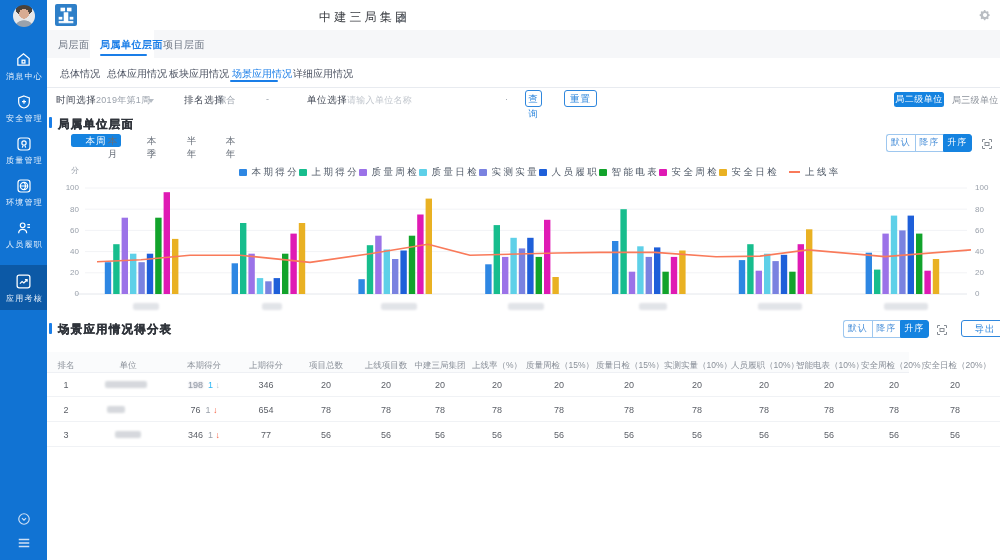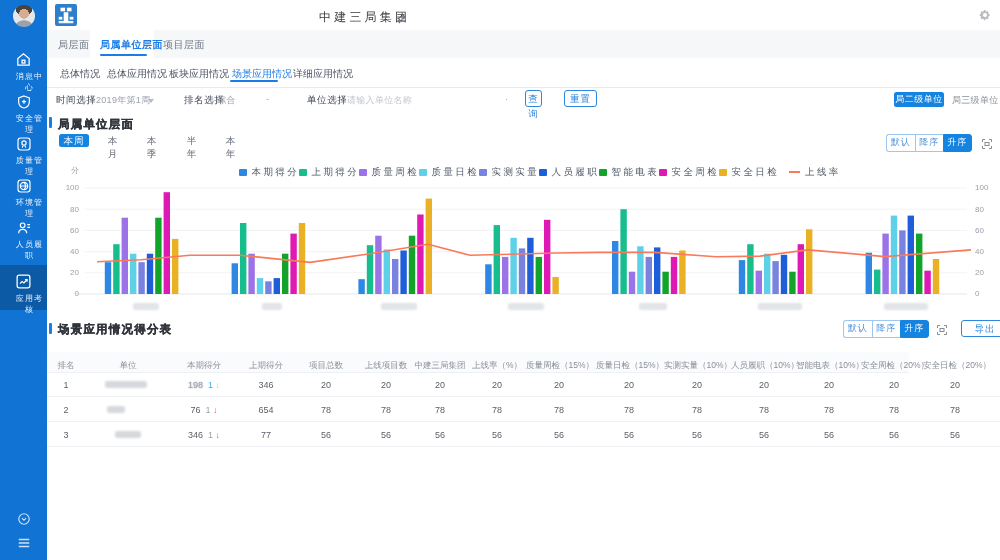--- a/index.html
+++ b/index.html
@@ -3,21 +3,21 @@
 *{margin:0;padding:0;box-sizing:border-box;font-family:"Liberation Sans",sans-serif}
 body{width:1000px;height:560px;overflow:hidden}
 .page{position:relative;width:1000px;height:560px;background:#fff}
 
 .sb{position:absolute;left:0;top:0;width:47px;height:560px;background:#1173d3}
 .av{position:absolute;left:13px;top:5px;width:22px;height:22px;border-radius:50%;background:
  radial-gradient(circle at 50% 40%,#d8ac93 0 28%,transparent 29%),
  radial-gradient(ellipse 38% 26% at 50% 22%,#4a423c 0 95%,transparent 100%),
  radial-gradient(ellipse 42% 32% at 50% 100%,#9aa2ac 0 90%,transparent 100%),#e6e7e9}
 .nav{position:absolute;width:47px;text-align:center;color:#e8f1fb}
-.nav .lab{font-size:8px;letter-spacing:1.2px;display:block;margin-top:3px;margin-left:12px}
+.nav .lab{font-size:8px;letter-spacing:1.2px;display:block;margin-top:3px;margin-left:2px}
 .nav svg{display:block;margin:0 auto}
 .navact{position:absolute;left:0;top:265px;width:47px;height:45px;background:#0c59a6}
 .sbic{position:absolute;left:0;width:47px;text-align:center;color:#d6e6f8}
 
 .hd{position:absolute;left:47px;top:0;width:953px;height:30px;background:#fff}
 .logo{position:absolute;left:8px;top:4px;width:22px;height:22px;background:#2e7fc8;border-radius:2px}
 .t1{position:absolute;left:41px;top:7px;font-size:15px;font-weight:bold;color:#2d2f33;letter-spacing:3.4px;white-space:nowrap;-webkit-text-stroke:.4px #2d2f33}
 .t2{position:absolute;left:272px;top:9px;font-size:12px;color:#3a3d42;letter-spacing:3.2px;white-space:nowrap}
 .gear{position:absolute;right:9px;top:9px;color:#b9bdc2;font-size:12px}
 
@@ -173,21 +173,21 @@
 <span class="fl" style="left:307px">单位选择</span>
 <span class="fv" style="left:347px;color:#c1c6cd">请输入单位名称</span>
 <span class="fv" style="left:505px">·</span>
 <div class="btn" style="left:525px;width:17px">查询</div>
 <div class="btn" style="left:564px;width:33px">重置</div>
 <div class="bfill" style="left:894px;width:50px">局二级单位</div>
 <span class="fv" style="left:952px;color:#8a9099">局三级单位</span>
 
 <div class="sbar" style="left:49px;top:117px"></div>
 <div class="stit" style="left:58px;top:117px">局属单位层面</div>
-<div class="pt on" style="left:59px;width:30px">本周</div>
+<div class="pt on" style="left:71px;width:50px">本周</div>
 <div class="pt" style="left:103px;width:20px">本月</div>
 <div class="pt" style="left:142px;width:20px">本季</div>
 <div class="pt" style="left:182px;width:20px">半年</div>
 <div class="pt" style="left:221px;width:20px">本年</div>
 <div class="sg" style="left:886px;top:134px">
       <span>默认</span>
       <span>降序</span>
       <span class="on">升序</span>
     </div>
 <div class="fsic" style="left:981px;top:136px"><svg width="12" height="12" viewBox="0 0 24 24" fill="none" stroke="#878d94" stroke-width="2">

